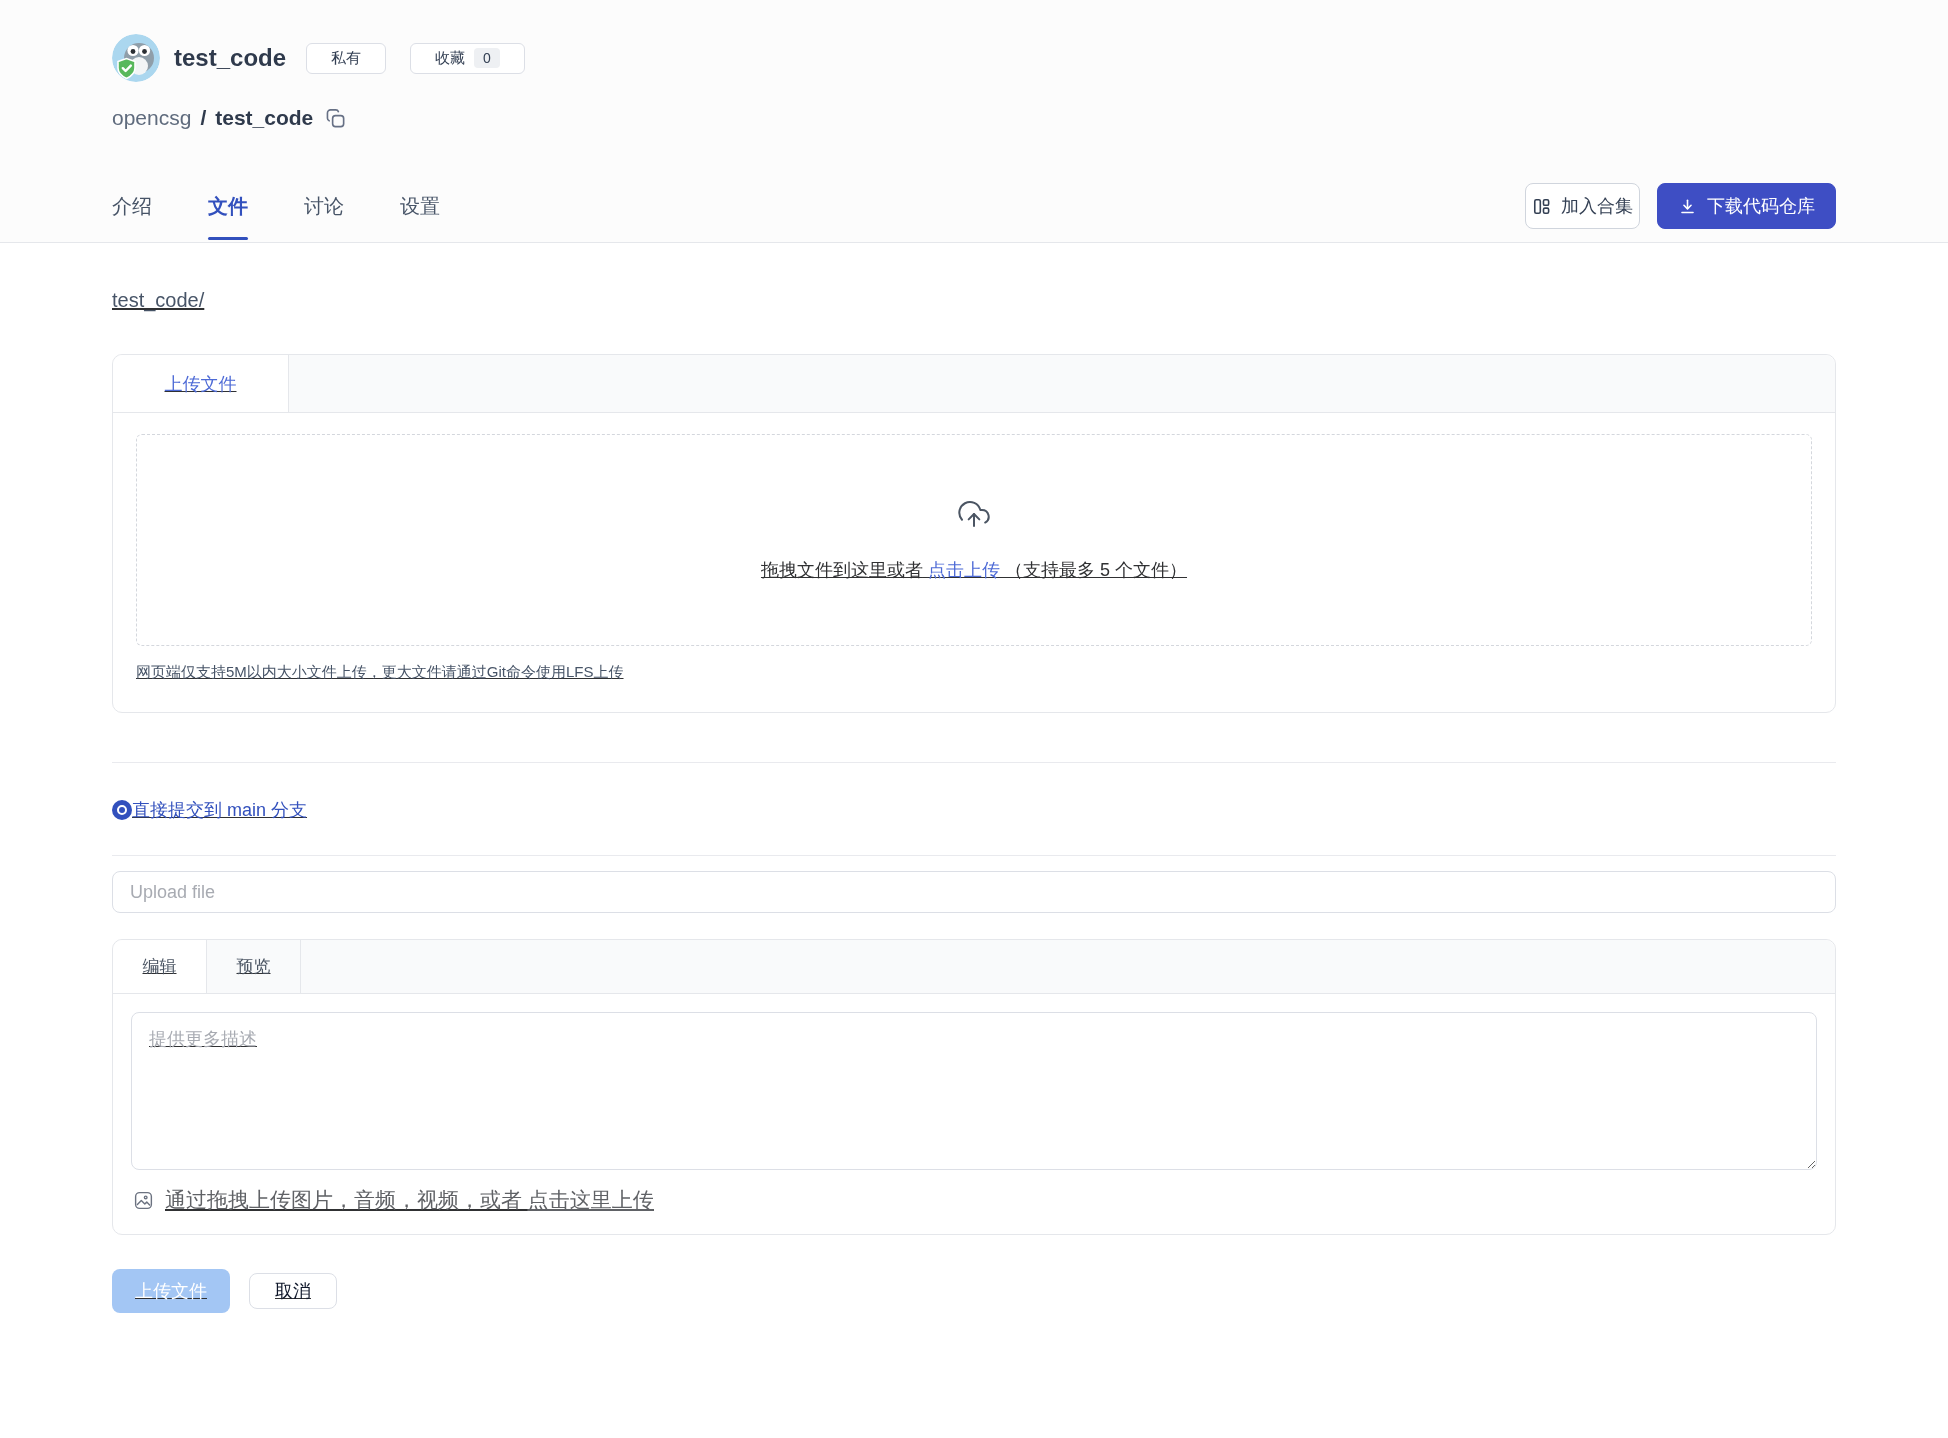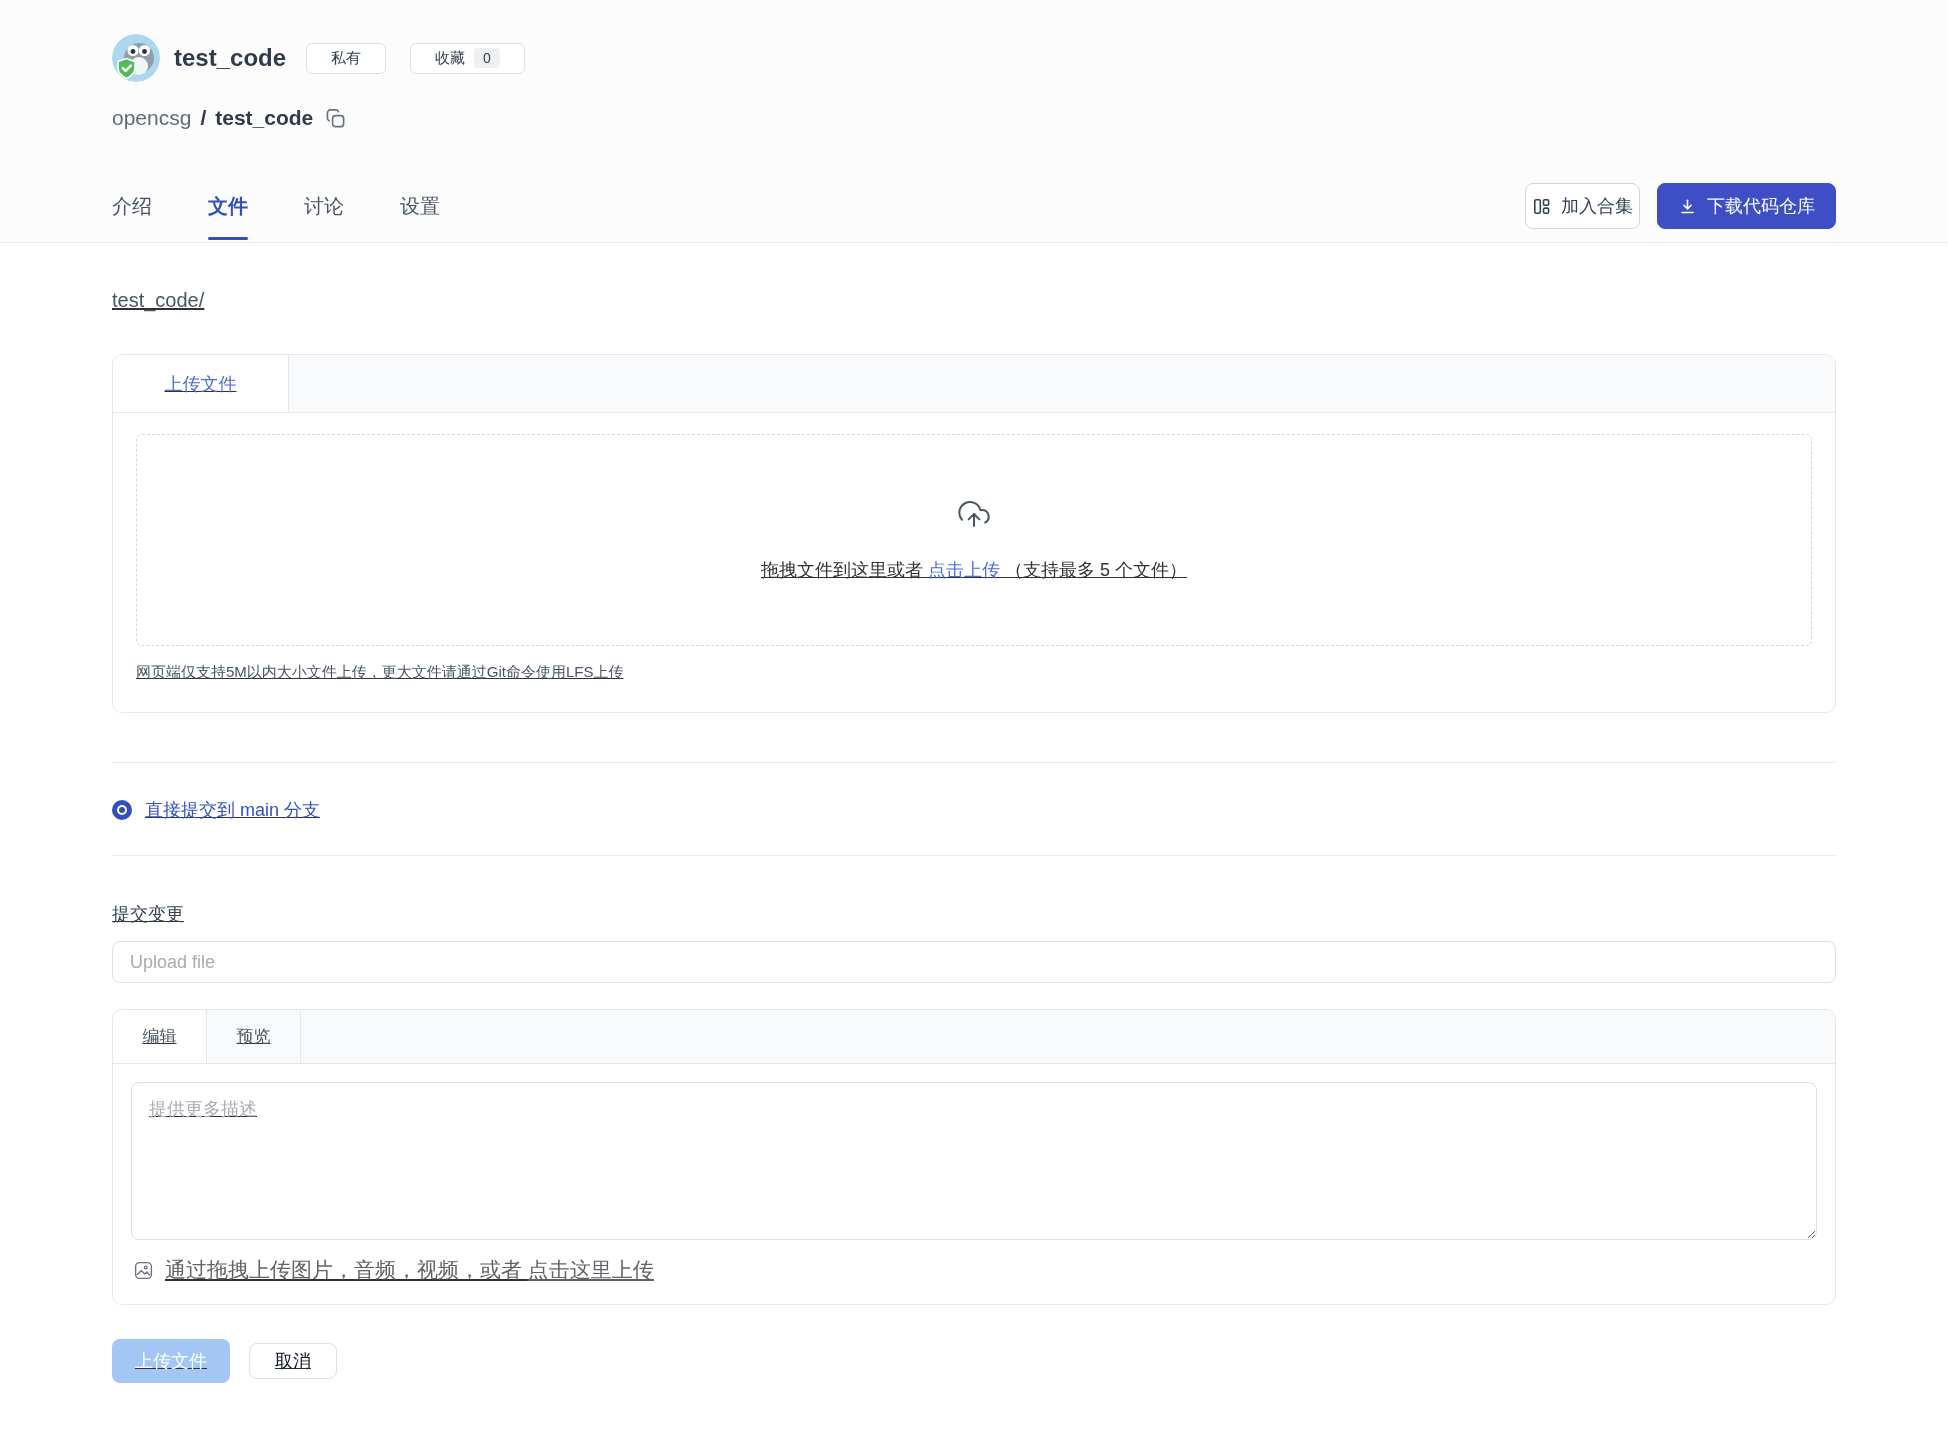--- a/index.html
+++ b/index.html
@@ -43,21 +43,21 @@
   .upload-card-tab.active { background: #fff; color: #4D6AD6; border-right: 1px solid #e5e7eb; margin-bottom: -1px; border-bottom: 1px solid #fff; }
   .upload-card-body { padding: 21px 23px 30px; }
   .dropzone { border: 1px dashed #d4d7dd; border-radius: 6px; height: 212px; display: flex; flex-direction: column;
               align-items: center; justify-content: center; gap: 28px; cursor: pointer; background: #fff; }
   .dropzone-text { font-size: 18px; color: #303133; }
   .dropzone-link { color: #4D6AD6; cursor: pointer; }
   .upload-note { margin-top: 17px; font-size: 15px; color: #475467; }
   .divider { height: 1px; background: #e9eaee; }
   .divider-1 { margin-top: 49px; }
   .divider-2 { margin-top: 33px; }
-  .radio-row { display: flex; align-items: center; gap: 13px; margin-top: 35px; }
+  .radio-row { display: flex; align-items: center; margin-top: 35px; }
   .radio { width: 20px; height: 20px; border-radius: 50%; border: 5px solid #3250BD; background: #fff; position: relative; cursor: pointer; flex: 0 0 auto; }
   .radio::after { content: ""; position: absolute; width: 6px; height: 6px; border-radius: 50%; background: #3250BD; top: 2px; left: 2px; }
   .radio-label { font-size: 18px; color: #3250BD; font-weight: 500; }
   .commit-label { margin-top: 46px; font-size: 18px; color: #344054; }
   .commit-input { margin-top: 15px; width: 100%; height: 42px; border: 1px solid #dcdfe6; border-radius: 8px;
                   padding: 0 17px; font-size: 18px; color: #303133; outline: none; background: #fff;
                   font-family: "Liberation Sans", "DejaVu Sans", sans-serif; }
   .commit-input::placeholder { color: #a8abb2; }
   .editor-card { margin-top: 26px; border: 1px solid #e5e7eb; border-radius: 10px; background: #fff; }
   .editor-tabs { display: flex; align-items: stretch; background: #f9fafb; border-bottom: 1px solid #e5e7eb;
@@ -172,21 +172,20 @@
 
   <div class="divider divider-1"></div>
 
   <div class="radio-row">
     <span class="radio"></span>
     <span class="radio-label">直接提交到 main 分支</span>
   </div>
 
   <div class="divider divider-2"></div>
 
-  <div class="commit-label">提交变更</div>
   <input class="commit-input" type="text" placeholder="Upload file" style="">
 
   <div class="editor-card">
     <div class="editor-tabs">
       <div class="editor-tab active">编辑</div>
       <div class="editor-tab">预览</div>
     </div>
     <div class="editor-body">
       <textarea class="desc-textarea" placeholder="提供更多描述" style=""></textarea>
       <div class="attach-row">

